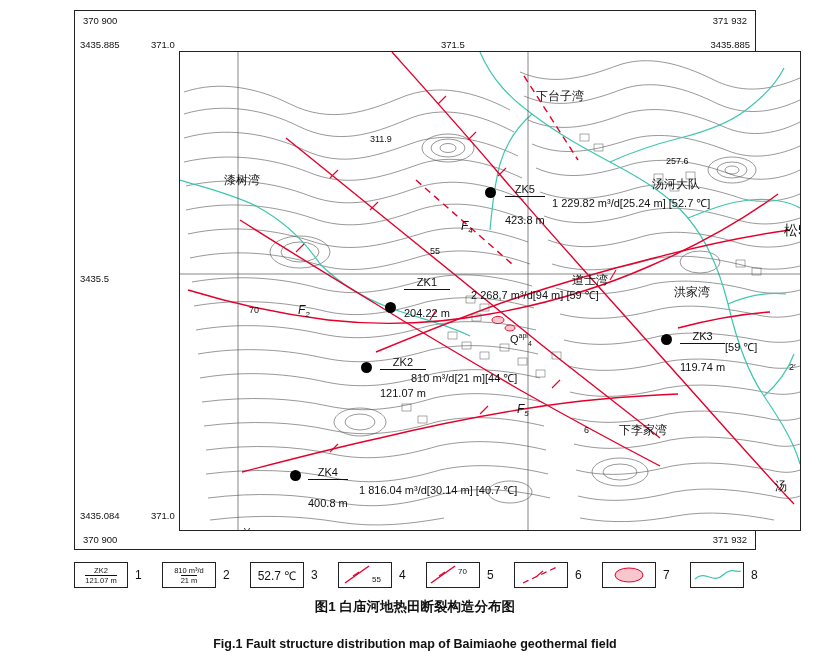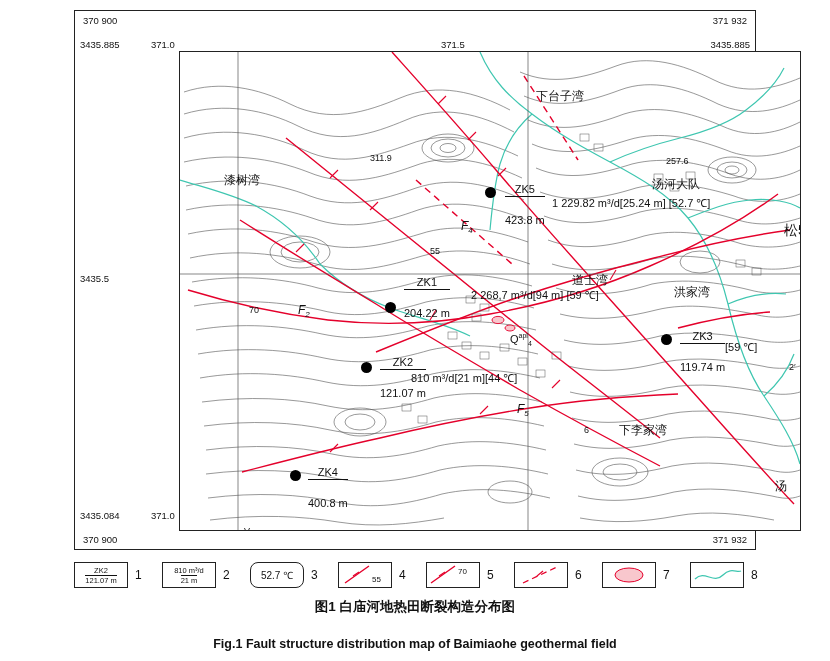--- a/index.html
+++ b/index.html
@@ -66,21 +66,21 @@
   .leg-item{
     position:absolute;top:0;height:34px;display:flex;align-items:center;
   }
   .leg-box{
     width:54px;height:26px;border:1px solid #222;box-sizing:border-box;
     background:#fff;display:flex;flex-direction:column;align-items:center;
     justify-content:center;overflow:hidden;
   }
   .leg-box .l1{font-size:7.5px;line-height:9px;}
   .leg-box .l2{font-size:7.5px;line-height:9px;border-top:1px solid #111;}
-  .leg-box.temp{font-size:10px;border-radius:8px;}
+  .leg-box.temp{font-size:12px;}
   .leg-num{font-size:12px;margin-left:7px;}
   .leg-svg{display:block;}
   
   .cap-cn{
     position:absolute;left:0;top:598px;width:830px;text-align:center;
     font-size:13.5px;font-weight:bold;color:#111;
   }
   .cap-en{
     position:absolute;left:0;top:637px;width:830px;text-align:center;
     font-size:12.5px;font-weight:bold;color:#111;
@@ -253,21 +253,21 @@
 
       <div class="plabel" style="left:356px;top:36px;">下台子湾</div>
       <div class="plabel" style="left:44px;top:120px;">漆树湾</div>
       <div class="plabel" style="left:472px;top:124px;">汤河大队</div>
       <div class="plabel" style="left:392px;top:220px;">道士湾</div>
       <div class="plabel" style="left:494px;top:232px;">洪家湾</div>
       <div class="plabel" style="left:439px;top:370px;">下李家湾</div>
       <div class="plabel sm" style="left:604px;top:170px;">松5</div>
       <div class="plabel" style="left:595px;top:426px;">汤</div>
 
-      <div class="cnum" style="left:190px;top:82px;margin-top:19px;">311.9</div>
+      <div class="cnum" style="left:190px;top:82px;">311.9</div>
       <div class="cnum" style="left:486px;top:104px;">257.6</div>
       <div class="cnum" style="left:609px;top:310px;">2′</div>
       <div class="cnum" style="left:404px;top:373px;">6</div>
       <div class="cnum" style="left:250px;top:194px;">55</div>
       <div class="cnum" style="left:69px;top:253px;">70</div>
       <div class="cnum" style="left:64px;top:474px;">V</div>
 
       <div class="fault" style="left:281px;top:167px;">
         <span>F</span><sub>4</sub>
       </div>
@@ -308,20 +308,21 @@
         <span class="nm">ZK2</span>
         <span class="dep">121.07 m</span>
       </div>
       <div class="flow-txt" style="left:231px;top:318px;">810 m³/d[21 m][44 ℃]</div>
 
       <div class="well-dot" style="left:110px;top:418px;"></div>
       <div class="well-txt" style="left:128px;top:414px;">
         <span class="nm">ZK4</span>
         <span class="dep">400.8 m</span>
       </div>
+      <div class="flow-txt" style="left:179px;top:430px;">1 816.04 m³/d[30.14 m] [40.7 ℃]</div>
 
     </div>
   </div>
 
   <div class="legend">
 
     <div class="leg-item" style="left:0px;">
       <div class="leg-box">
         <div class="l1">ZK2</div>
         <div class="l2">121.07 m</div>

